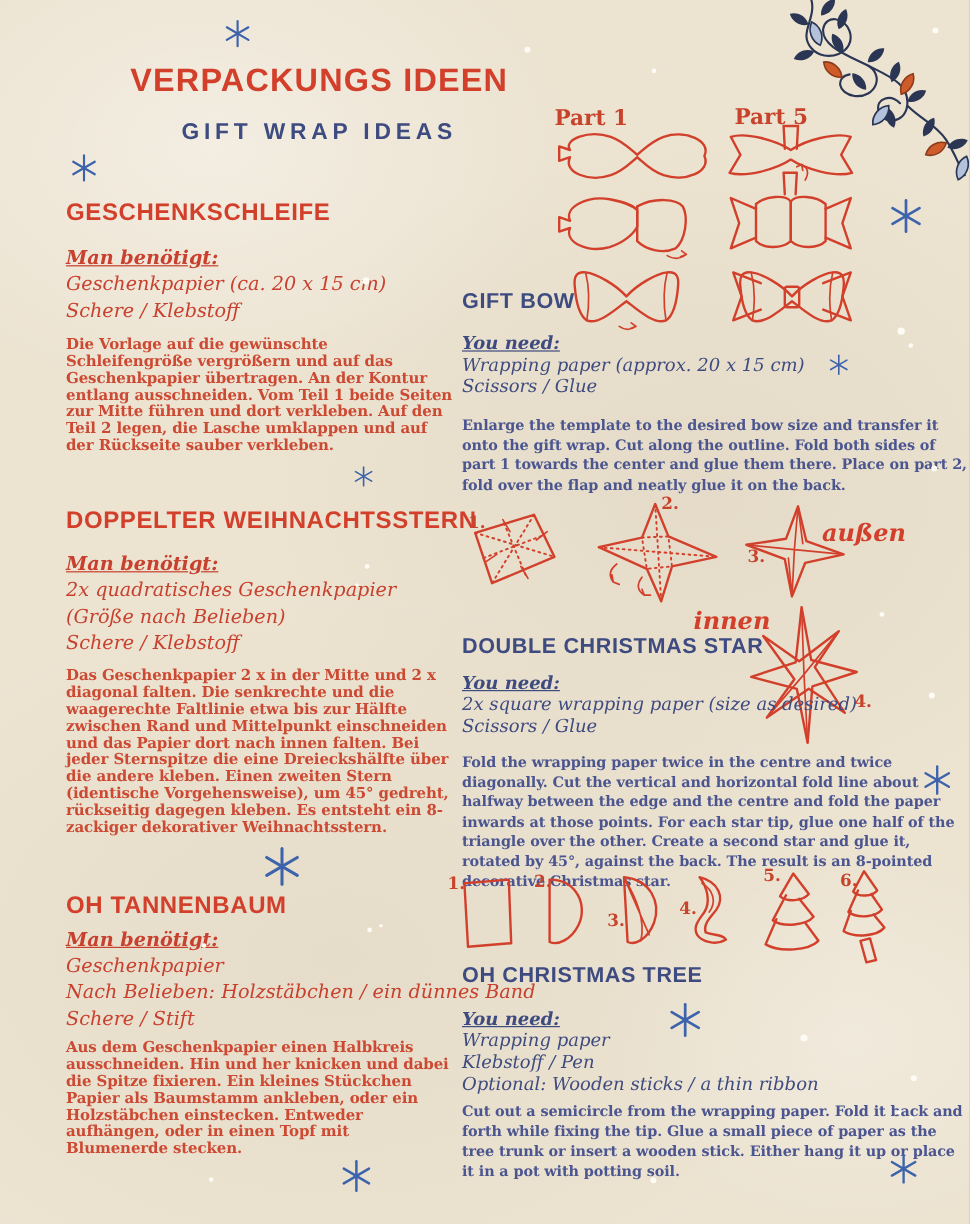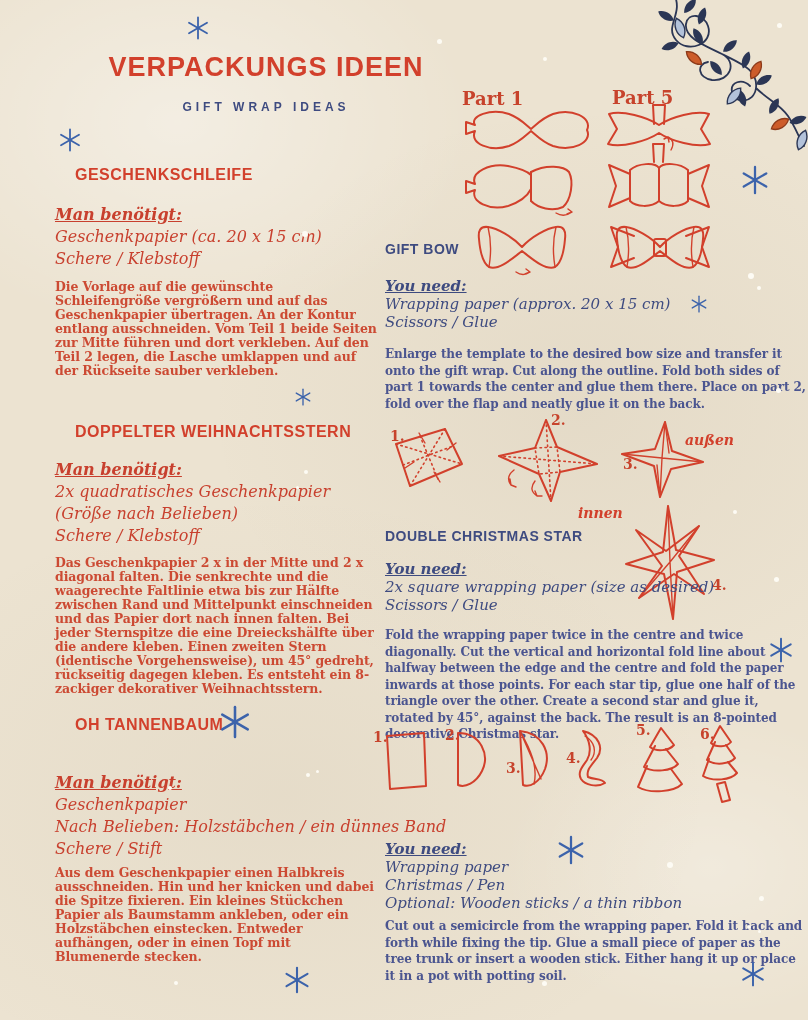--- a/index.html
+++ b/index.html
@@ -13,36 +13,36 @@
       radial-gradient(ellipse 300px 220px at 88% 85%, rgba(255,255,255,0.25), transparent 70%),
       #ece3d1;
   }
   .abs { position:absolute; }
   .title-de {
     font-family:"Liberation Sans", sans-serif; font-weight:bold;
     font-size:27px; letter-spacing:1px; color:#d2402c; text-align:center; width:420px;
   }
   .title-en {
     font-family:"Liberation Sans", sans-serif; font-weight:bold;
-    font-size:12px; letter-spacing:4px; color:#3e4b80; text-align:center; width:420px;
+    font-size:19px; letter-spacing:4px; color:#3e4b80; text-align:center; width:420px;
   }
   .h-red, .h-blue {
     font-family:"Liberation Sans", sans-serif; font-weight:bold; letter-spacing:0.5px;
   }
-  .h-red  { font-size:16px; color:#d2402c;margin-left:20px; }
-  .h-blue { font-size:14px; color:#3e4b80; }
+  .h-red  { font-size:20px; color:#d2402c; }
+  .h-blue { font-size:18px; color:#3e4b80; }
   .needs { font-style:italic; }
   .needs .needs-label { font-weight:bold; text-decoration:underline; }
   .needs.de { color:#c8402e; font-size:16px; line-height:22px; }
   .needs.en { color:#3e4b80; font-size:15px; line-height:18px; }
   .body-text { font-weight:bold; letter-spacing:-0.1px; }
   .body-text.de { color:#cc4a33; font-size:12.5px; line-height:14px; width:322px; }
   .body-text.en { color:#4b5590; font-size:12px; line-height:16.5px; width:424px; }
   .step-label { font-weight:bold; font-size:14px; color:#c7432c; font-family:"DejaVu Serif", serif; }
-  .hand-label { font-weight:bold; font-style:italic; font-size:14px; color:#d2402c; }
+  .hand-label { font-weight:bold; font-style:italic; font-size:20px; color:#d2402c; }
   .part-label { font-weight:bold; font-size:18px; color:#c7432c; }
   .dot { position:absolute; background:#fdfbf4; border-radius:50%; }
   svg.draw path, svg.draw rect { fill:none; stroke:#d2402c; stroke-width:2; stroke-linecap:round; stroke-linejoin:round; }
   svg.draw path.dots { stroke-width:1.6; stroke-dasharray:1.5,3.5; }
   svg.draw path.thin { stroke-width:1.4; }
   svg.ast line { stroke:#3c63ab; stroke-width:2.4; stroke-linecap:round; }
 </style>
 </head>
 <body>
 
@@ -92,21 +92,21 @@
 
   <div class="abs h-red" style="left:55px; top:423px;">DOPPELTER WEIHNACHTSSTERN</div>
   <div class="abs needs de" style="left:55px; top:459px;">
     <div class="needs-label">Man benötigt:</div>
     <div>2x quadratisches Geschenkpapier</div>
     <div>(Größe nach Belieben)</div>
     <div>Schere / Klebstoff</div>
   </div>
   <div class="abs body-text de" style="left:55px; top:556px;">Das Geschenkpapier 2 x in der Mitte und 2 x diagonal falten. Die senkrechte und die waagerechte Faltlinie etwa bis zur Hälfte zwischen Rand und Mittelpunkt einschneiden und das Papier dort nach innen falten. Bei jeder Sternspitze die eine Dreieckshälfte über die andere kleben. Einen zweiten Stern (identische Vorgehensweise), um 45° gedreht, rückseitig dagegen kleben. Es entsteht ein 8-zackiger dekorativer Weihnachtsstern.</div>
 
-  <div class="abs h-red" style="left:55px; top:716px;">OH TANNENBAUM</div>
+  <div class="abs h-red" style="left:55px; top:744px;">OH TANNENBAUM</div>
   <div class="abs needs de" style="left:55px; top:772px;">
     <div class="needs-label">Man benötigt:</div>
     <div>Geschenkpapier</div>
     <div>Nach Belieben: Holzstäbchen / ein dünnes Band</div>
     <div>Schere / Stift</div>
   </div>
   <div class="abs body-text de" style="left:55px; top:866px;">Aus dem Geschenkpapier einen Halbkreis ausschneiden. Hin und her knicken und dabei die Spitze fixieren. Ein kleines Stückchen Papier als Baumstamm ankleben, oder ein Holzstäbchen einstecken. Entweder aufhängen, oder in einen Topf mit Blumenerde stecken.</div>
 
   <span class="abs part-label" style="left:462px; top:88px;">Part 1</span>
   <span class="abs part-label" style="left:612px; top:87px;">Part 5</span>
@@ -201,24 +201,25 @@
     <path d="M288,6 L277,25 C283,30 296,29 301,23 Z"></path>
     <path d="M282,24 L271,45 C280,51 299,49 305,42 L293,27"></path>
     <path d="M274,44 L265,65 C277,72 301,70 309,62 L298,47"></path>
 
     <path d="M347,4 L338,21 C343,26 354,25 358,20 Z"></path>
     <path d="M342,20 L334,38 C342,44 357,42 362,36 L353,23"></path>
     <path d="M336,37 L330,54 C340,60 358,58 364,51 L355,40"></path>
     <path d="M344,62 L352,60 L357,78 L349,80 Z"></path>
   </svg>
 
+  <div class="abs h-blue" style="left:385px; top:802px;">OH CHRISTMAS TREE</div>
   <div class="abs needs en" style="left:385px; top:840px;">
     <div class="needs-label">You need:</div>
     <div>Wrapping paper</div>
-    <div>Christmas / Pen</div>
+    <div>Klebstoff / Pen</div>
     <div>Optional: Wooden sticks / a thin ribbon</div>
   </div>
   <div class="abs body-text en" style="left:385px; top:918px;">Cut out a semicircle from the wrapping paper. Fold it back and forth while fixing the tip. Glue a small piece of paper as the tree trunk or insert a wooden stick. Either hang it up or place it in a pot with potting soil.</div>
 
   <svg class="abs ast" style="left:186px; top:16px;" width="24" height="24" viewBox="0 0 32 32">
       <line x1="16" y1="2" x2="16" y2="30"></line>
       <line x1="4" y1="9" x2="28" y2="23"></line>
       <line x1="4" y1="23" x2="28" y2="9"></line>
     </svg>
   <svg class="abs ast" style="left:58px;  top:128px;" width="24" height="24" viewBox="0 0 32 32">

